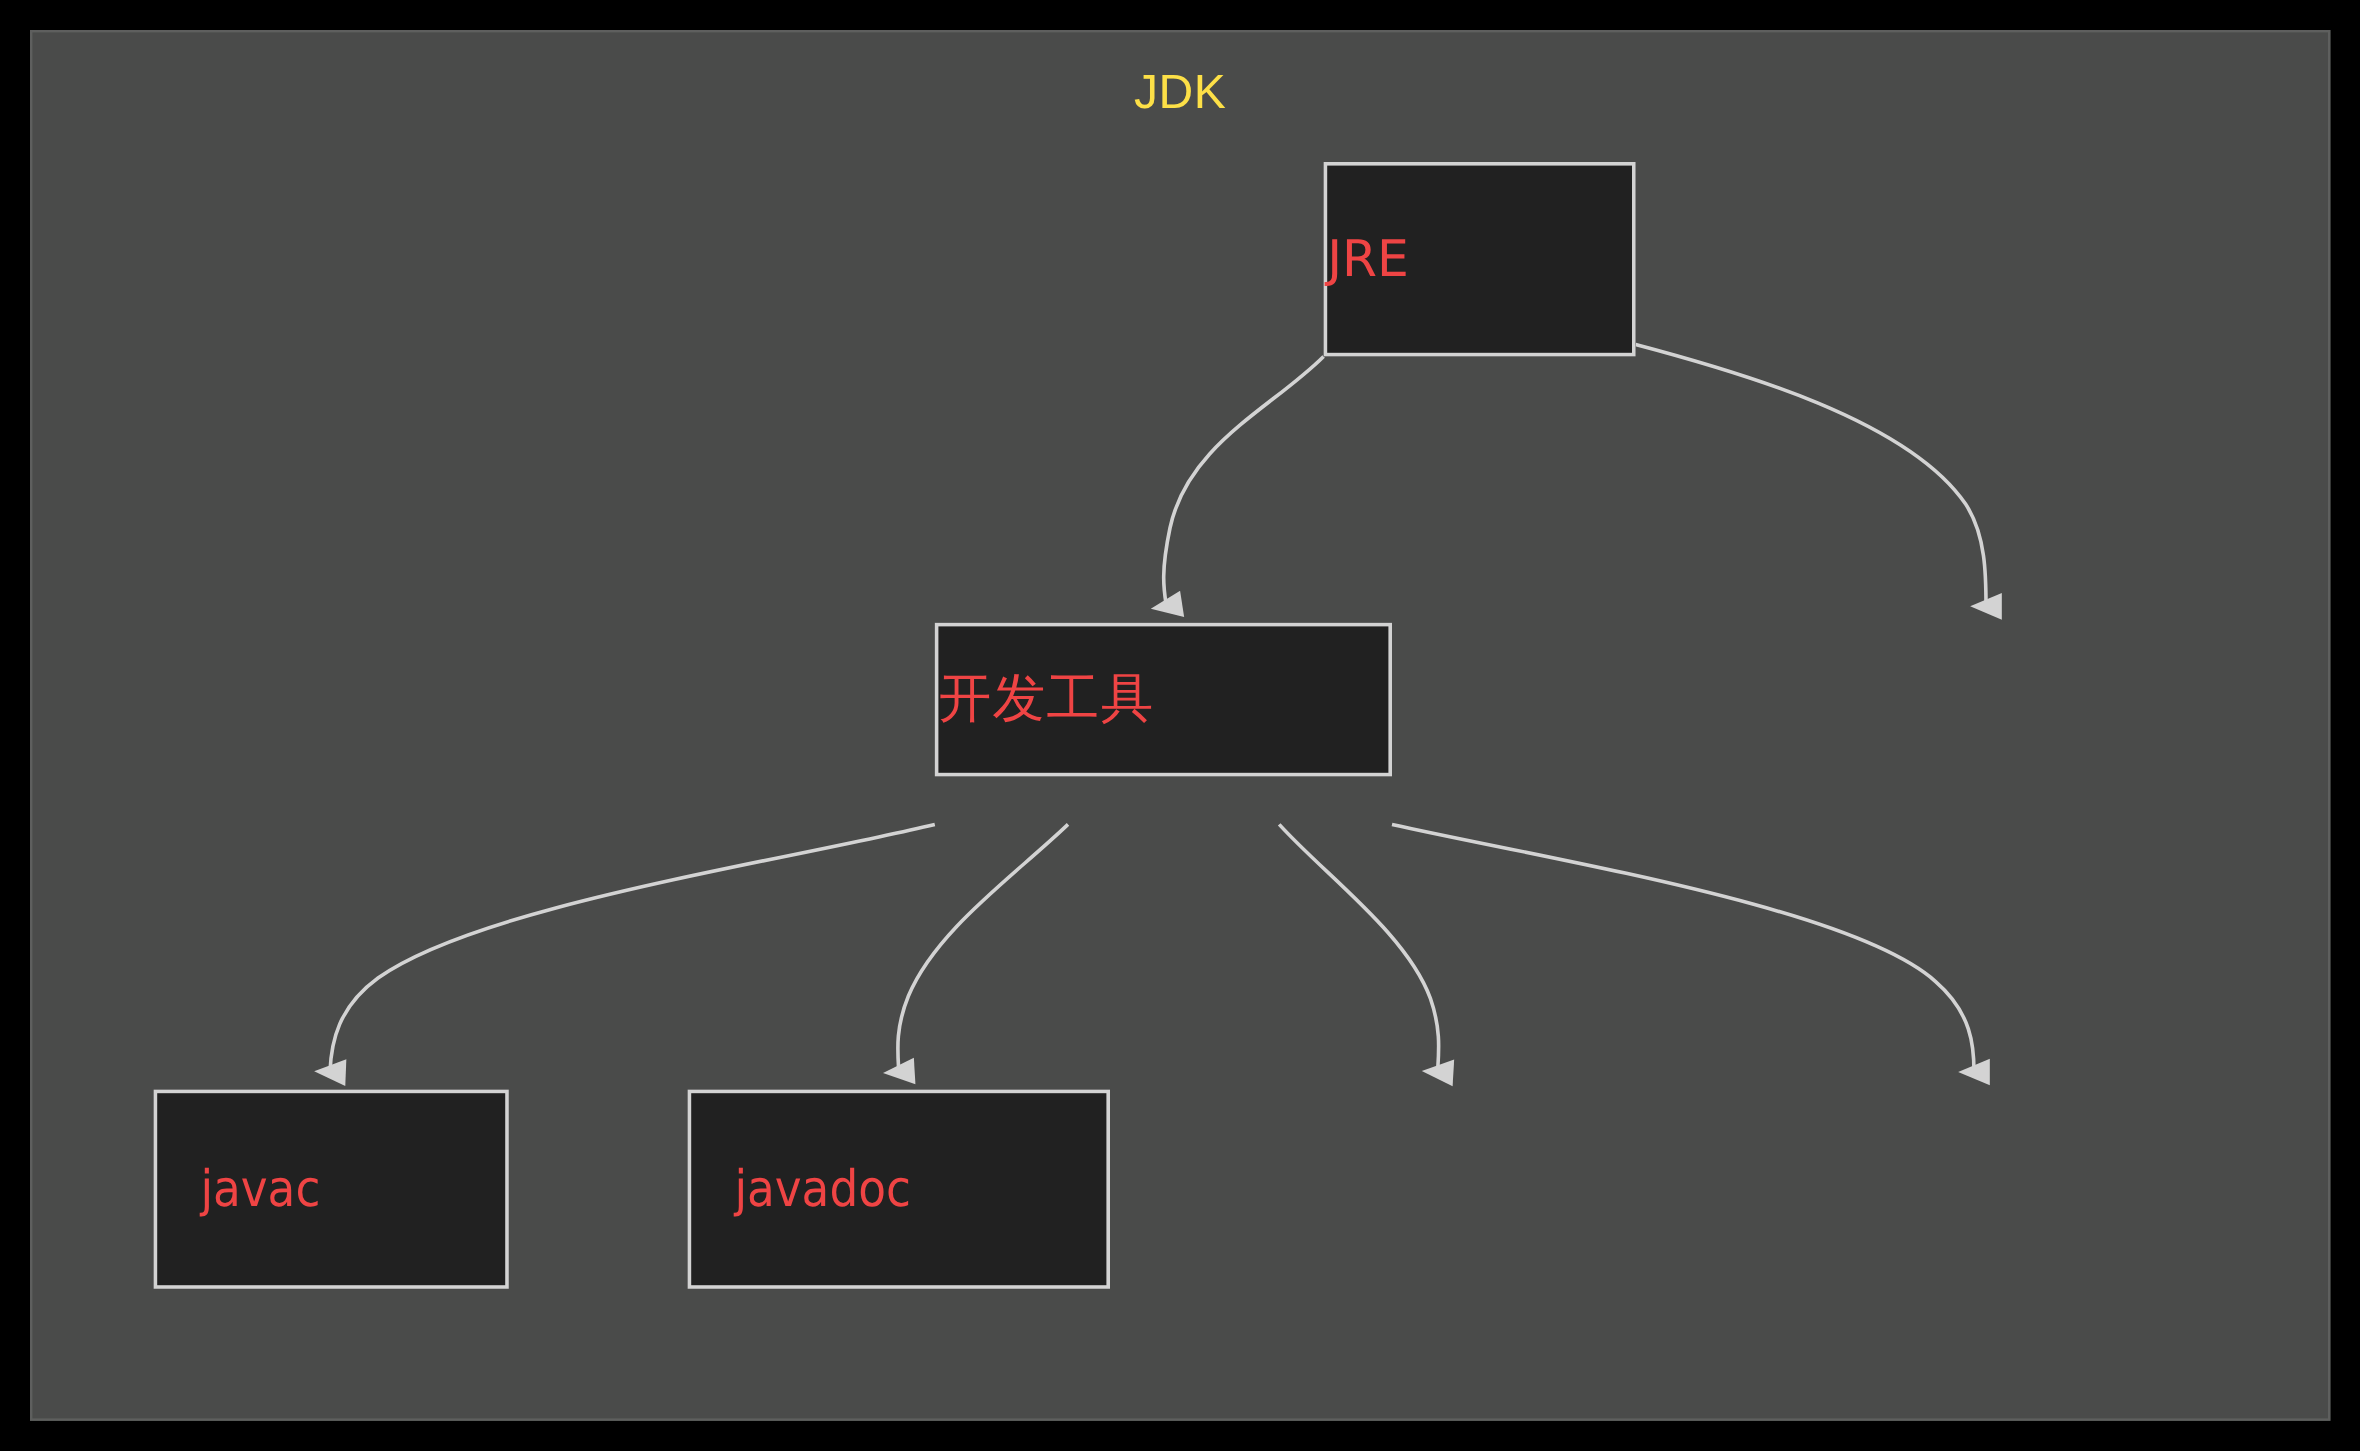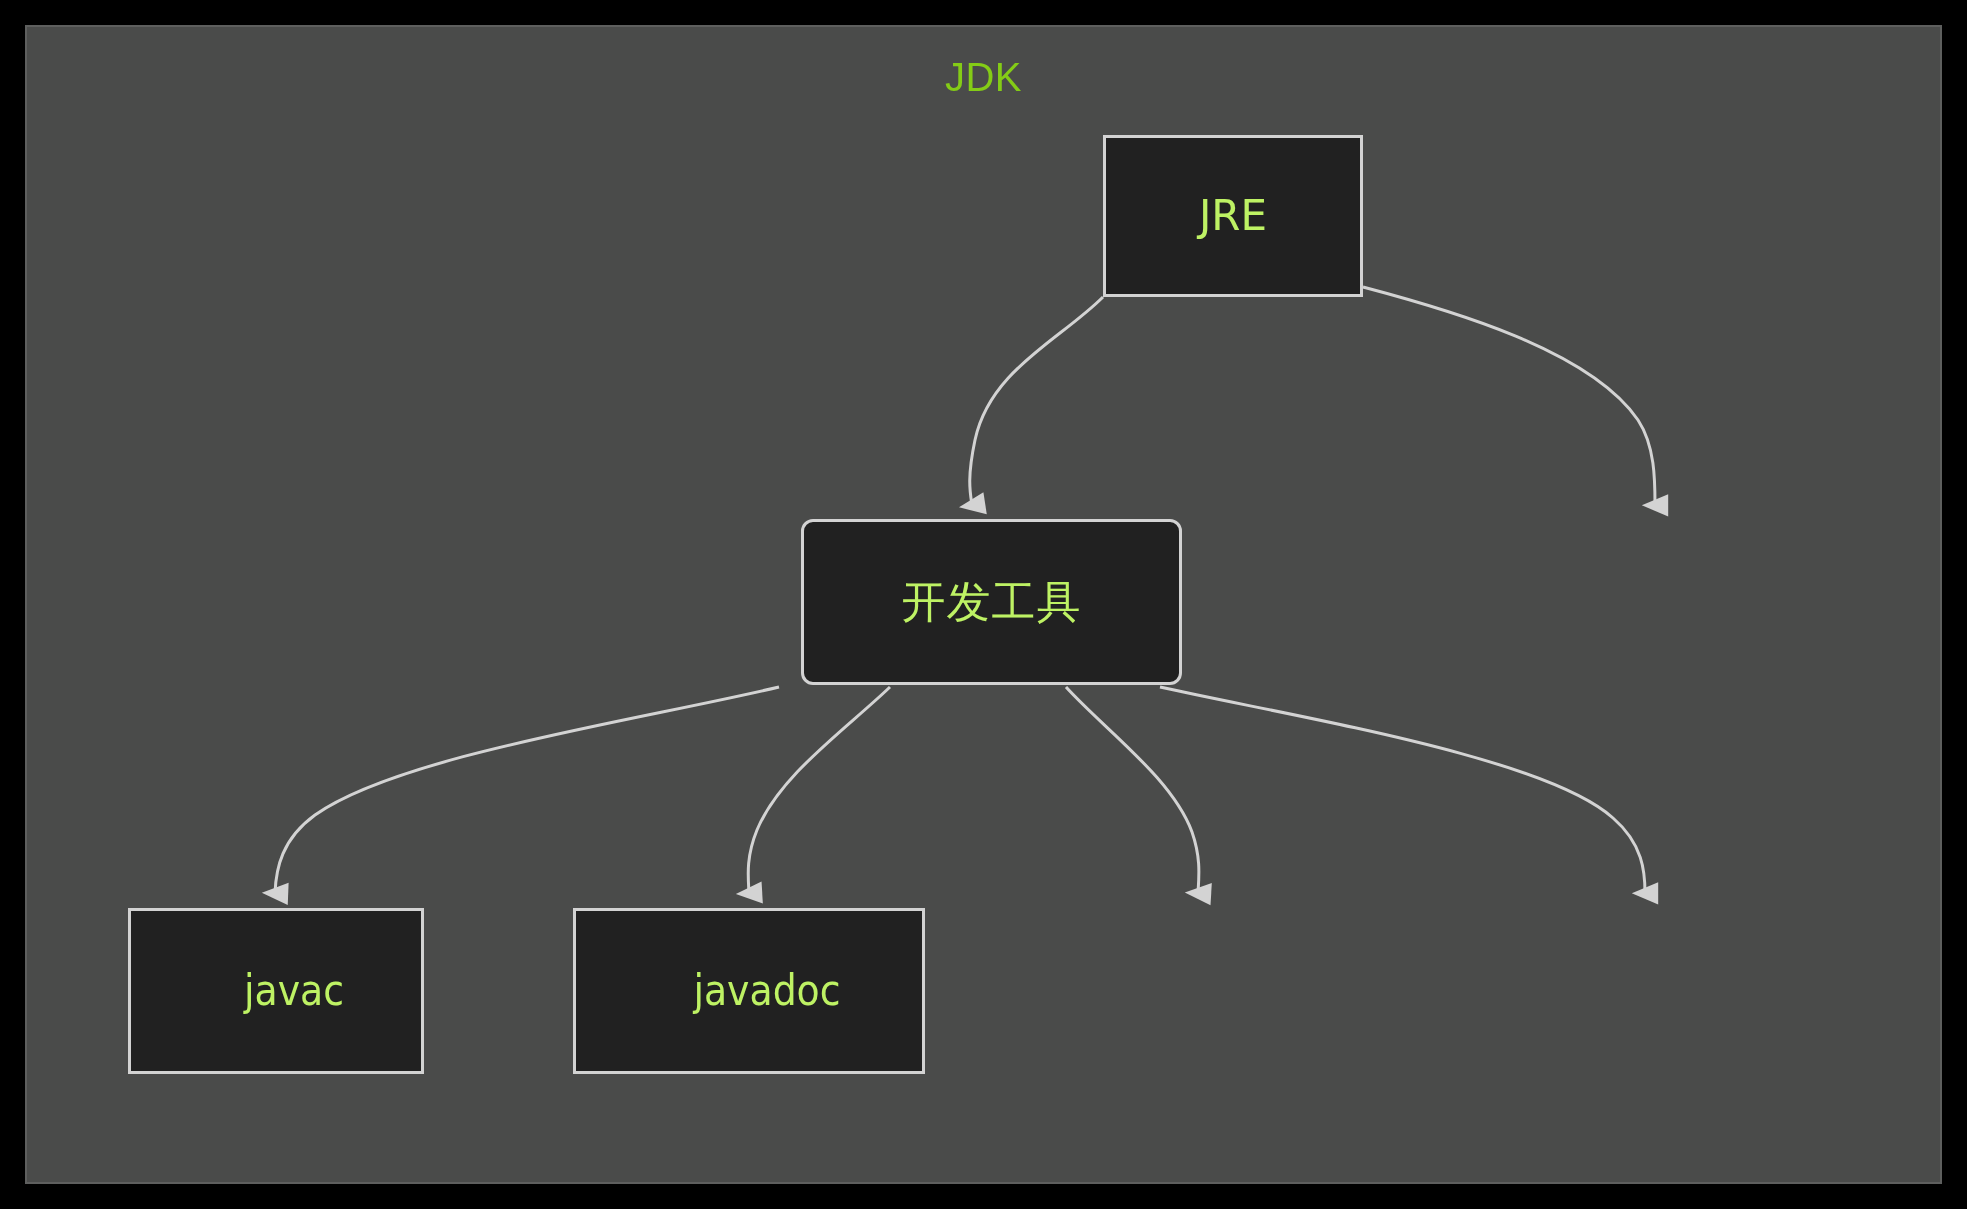--- a/index.html
+++ b/index.html
@@ -25,21 +25,21 @@
     background: #4a4b4a;
     border: 2px solid #5e5f5e;
     box-sizing: border-box;
   }
   #diagram-title {
     position: absolute;
     left: 0;
     top: 30px;
     width: 100%;
     text-align: center;
-    color: #84cc16;
+    color: #fde047;
     font-size: 40px;
     font-family: "Liberation Sans", "DejaVu Sans", sans-serif;
     letter-spacing: 0.5px;
     line-height: 1;
     user-select: none;
   }
   #edge-layer {
     position: absolute;
     left: 0;
     top: 0;
@@ -47,22 +47,21 @@
     height: 1209px;
     pointer-events: none;
   }
   .node {
     position: absolute;
     background: #212121;
     border: 3px solid #d3d3d3;
     box-sizing: border-box;
     display: flex;
     align-items: center;
-    justify-content: center;
-    color: #bef264;
+    color: #ef4444;
     user-select: none;
   }
   .node-label {
     display: block;
     text-align: center;
     line-height: 1.1;
   }
   .label-latin {
     font-family: "DejaVu Sans", "Liberation Sans", sans-serif;
     font-size: 42px;
@@ -73,21 +72,21 @@
     letter-spacing: 1px;
   }
   .label-leaf {
     font-family: "DejaVu Sans Condensed", "DejaVu Sans", "Liberation Sans", sans-serif;
     font-size: 42px;
     font-stretch: condensed;
     margin-left: 36px;
   }
   
   #node-jre        { left: 1103px; top: 135px; width: 260px; height: 162px; }
-  #node-devtools   { left: 801px;  top: 519px; width: 381px; height: 166px; border-radius: 12px; }
+  #node-devtools   { left: 779px;  top: 519px; width: 381px; height: 128px; }
   #node-extralibs  { left: 1468px; top: 520px; width: 370px; height: 164px; }
   #node-javac      { left: 128px;  top: 908px; width: 296px; height: 166px; }
   #node-javadoc    { left: 573px;  top: 908px; width: 352px; height: 166px; }
   #node-jdb        { left: 1070px; top: 908px; width: 256px; height: 166px; }
   #node-javap      { left: 1468px; top: 908px; width: 300px; height: 166px; }
 </style>
 </head>
 <body>
 
 <div id="stage">

